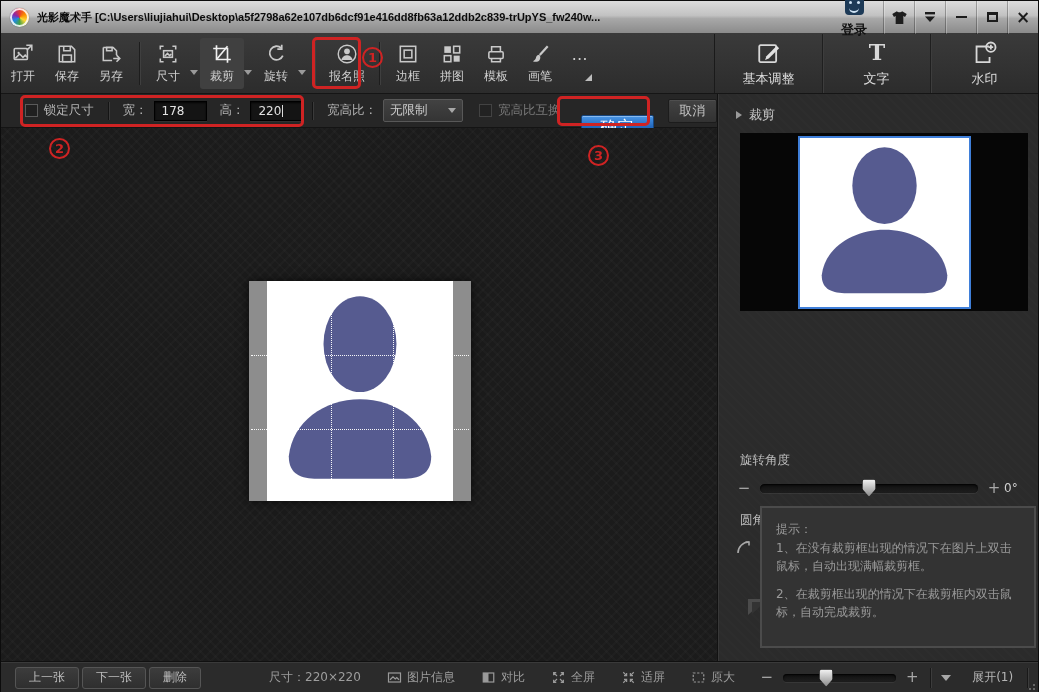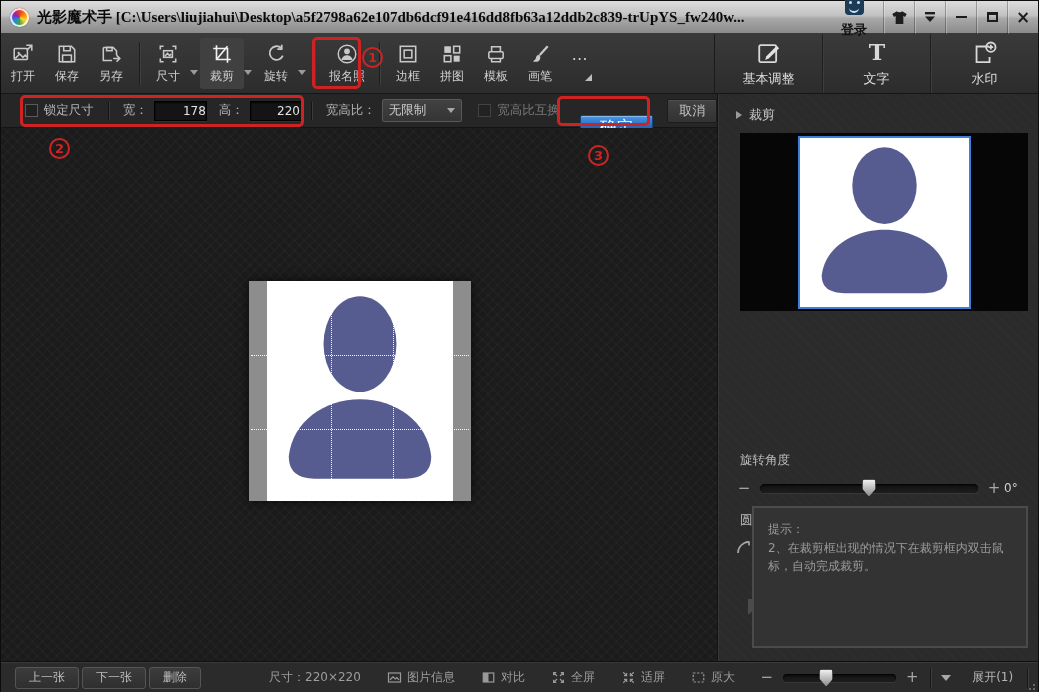--- a/index.html
+++ b/index.html
@@ -7,22 +7,22 @@
   body { font-family:"DejaVu Sans","Liberation Sans",sans-serif; background:#1c1c1c; overflow:hidden; }
   .window { position:relative; width:1039px; height:692px; background:#2b2b2b; border:1px solid #0c0c0c; }
 
   
   .titlebar { height:33px; display:flex; align-items:center;
     background:linear-gradient(180deg,#dcdcdc 0%,#c2c2c2 45%,#a8a8a8 55%,#8b8b8b 100%);
     border-bottom:1px solid #3a3a3a; }
   .logo { width:19px; height:19px; border-radius:50%; margin:0 8px 0 9px; flex:0 0 auto;
     background:conic-gradient(#e53935,#fb8c00,#fdd835,#43a047,#1e88e5,#8e24aa,#e53935);
     box-shadow:inset 0 0 0 2px rgba(255,255,255,.85), 0 0 1px #333; }
-  .win-title { font-family:Liberation Serif, serif; font-weight:bold;
-    font-size:15px; color:#0b0b0b; white-space:nowrap; overflow:hidden; flex:1 1 auto; }
+  .win-title { font-family:Liberation Sans, sans-serif; font-weight:bold;
+    font-size:11px; color:#0b0b0b; white-space:nowrap; overflow:hidden; flex:1 1 auto; }
   .login-box { display:flex; align-items:center; gap:6px; margin-right:16px; cursor:pointer;flex-direction:column; }
   .smiley { width:19px; height:19px; border-radius:4px; background:#1d3a57; position:relative; flex:0 0 auto;}
   .smiley:before { content:""; position:absolute; left:4px; top:5px; width:3px; height:3px; background:#cfe3f5; border-radius:50%; box-shadow:8px 0 0 #cfe3f5; }
   .smiley:after { content:""; position:absolute; left:4.5px; top:10px; width:10px; height:5px; border-bottom:2px solid #cfe3f5; border-radius:0 0 8px 8px; }
   .login-label { font-size:13px; color:#111; font-weight:bold; }
   .win-btns { display:flex; height:33px; flex:0 0 auto; }
   .win-btn { width:31px; height:33px; display:flex; align-items:center; justify-content:center;
     border-left:1px solid rgba(0,0,0,.28); box-shadow:inset 1px 0 0 rgba(255,255,255,.25); cursor:pointer; }
   .glyph-min { width:11px; height:2px; background:#1c1c1c; }
   .glyph-max { width:11px; height:10px; border:2px solid #1c1c1c; border-top-width:3px; }
@@ -57,21 +57,21 @@
   .left-col { width:716px; display:flex; flex-direction:column; }
 
   .options-bar { height:34px; background:#262626; border-bottom:1px solid #141414;
     display:flex; align-items:center; font-size:12.5px; color:#b5b5b5; }
   .chk { width:13px; height:13px; background:#202020; border:1px solid #5a5a5a; flex:0 0 auto; cursor:pointer; }
   .ob-lbl { margin:0 6px; white-space:nowrap; }
   .ob-lbl.dim { color:#7a7a7a; }
   .obsep { width:1px; height:18px; background:#141414; box-shadow:1px 0 0 #3a3a3a; margin:0 8px; }
   .num-input { width:62px; height:20px; background:#141414; border:1px solid #000;
     box-shadow:inset 0 1px 2px rgba(0,0,0,.8), 0 1px 0 rgba(255,255,255,.05);
-    color:#e2e2e2; font-size:12px; display:flex; align-items:center; cursor:text; position:relative;justify-content:flex-end;}
+    color:#e2e2e2; font-size:12px; display:flex; align-items:center; padding-left:7px; cursor:text; position:relative;}
   .caret:after { content:""; display:inline-block; width:1px; height:12px; background:#dcdcdc; margin-left:1px; vertical-align:-2px;}
   .dropdown { width:92px; height:23px; background:linear-gradient(180deg,#424242,#343434); border:1px solid #585858;
     border-radius:2px; display:flex; align-items:center; padding:0 6px; color:#cbcbcb; cursor:pointer; }
   .dropdown .dd-caret { margin-left:auto; width:0; height:0; border-left:4px solid transparent;
     border-right:4px solid transparent; border-top:5px solid #a8a8a8; }
   .btn-ok { width:86px; height:24px; margin-left:14px; border-radius:2px; border:1px solid #16457e;
     background:linear-gradient(180deg,#4a97e8,#2268bd 50%,#1d5dae); color:#fff; font-size:17px;
     display:flex; align-items:center; justify-content:center; cursor:pointer; box-shadow:inset 0 1px 0 rgba(255,255,255,.35);margin-top:33px; }
   .btn-cancel { width:58px; height:24px; margin-left:14px; border-radius:2px; border:1px solid #1c1c1c;
     background:linear-gradient(180deg,#424242,#323232); color:#c3c3c3; font-size:13px;
@@ -112,21 +112,21 @@
   .s-thumb { position:absolute; top:-5px; width:14px; height:18px;
     background:linear-gradient(180deg,#f0f0f0,#b9b9b9 55%,#8d8d8d); border:1px solid #4d4d4d;
     clip-path:polygon(18% 0,82% 0,100% 18%,100% 55%,50% 100%,0 55%,0 18%); cursor:pointer; }
   .s-value { color:#cfcfcf; font-size:12px; margin-left:2px; width:22px; }
   .corner-ico { width:16px; height:16px; flex:0 0 auto; cursor:pointer; }
 
   .tips-tail { position:absolute; left:30px; top:505px; width:0; height:0;
     border-top:16px solid #4b4b4b; border-right:18px solid transparent; }
   .tips-tail-inner { position:absolute; left:34px; top:508px; width:0; height:0;
     border-top:12px solid #333333; border-right:13px solid transparent; }
-  .tips-box { position:absolute; left:34px; top:412px; width:276px; height:142px;
+  .tips-box { position:absolute; left:42px; top:412px; width:276px; height:142px;
     background:#333; border:2px solid #4b4b4b; padding:12px 12px 10px 14px;
     color:#9a9a9a; font-size:12px; line-height:1.55; }
   .tips-box p { margin-bottom:9px; }
 
   
   .statusbar { height:32px; background:#2b2b2b; border-top:1px solid #101010;
     box-shadow:inset 0 1px 0 #3a3a3a; display:flex; align-items:center; font-size:12px; color:#a5a5a5; position:relative;}
   .sb-btn { height:22px; padding:0 13px; margin-left:3px; display:flex; align-items:center;
     background:linear-gradient(180deg,#3c3c3c,#2f2f2f); border:1px solid #555; border-radius:3px;
     color:#bdbdbd; cursor:pointer; white-space:nowrap; }
@@ -419,20 +419,21 @@
         <svg class="corner-ico" viewBox="0 0 16 16" fill="none" stroke="#a8a8a8" stroke-width="1.8" style="transform:scaleX(-1)">
           <path d="M2 13 A11 11 0 0 1 13 2"></path>
             <path d="M9.5 2 h3.5 v3.5"></path>
         </svg>
       </div>
 
       <div class="tips-tail"></div>
       <div class="tips-tail-inner"></div>
       <div class="tips-box">
         <div>提示：</div>
+        <p>1、在没有裁剪框出现的情况下在图片上双击鼠标，自动出现满幅裁剪框。</p>
         <p>2、在裁剪框出现的情况下在裁剪框内双击鼠标，自动完成裁剪。</p>
       </div>
     </div>
   </div>
 
   <div class="statusbar">
     <div class="sb-btn first">上一张</div>
     <div class="sb-btn">下一张</div>
     <div class="sb-btn">删除</div>
 

